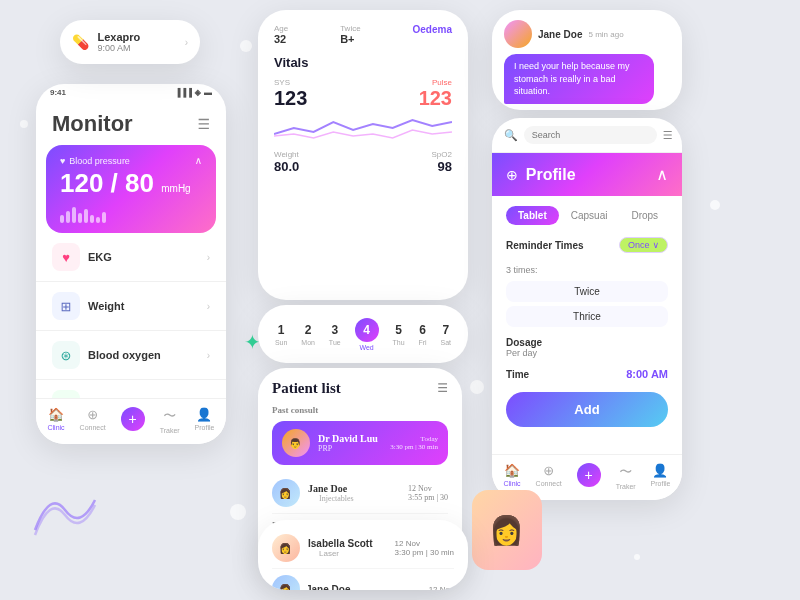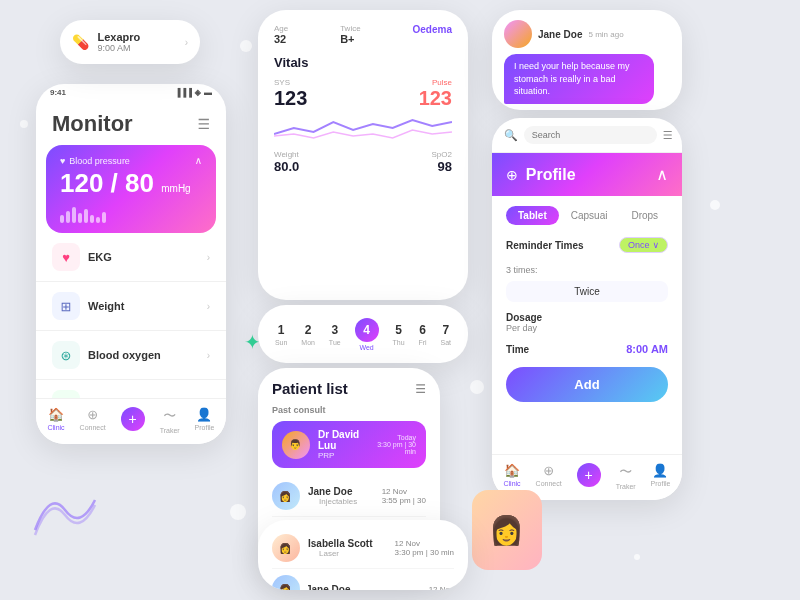--- a/index.html
+++ b/index.html
@@ -154,24 +154,25 @@
       width: 24px; height: 24px;
       border-radius: 50%;
       display: flex; align-items: center; justify-content: center;
     }
     .cal-day.active .cal-name { color: #7c4dff; }
 
     
     #card-patients {
       left: 258px;
       top: 368px;
-      width: 182px;
+      width: 204px;
       height: 210px;
       z-index: 2;
       padding: 12px 14px 0;
+      font-family: Liberation Serif, serif;
     }
     .patient-header { display: flex; justify-content: space-between; align-items: center; margin-bottom: 8px; }
     .patient-title { font-size: 15px; font-weight: 700; color: #1a1a2e; }
     .section-label { font-size: 9px; color: #888; margin-bottom: 6px; font-weight: 600; }
 
     .patient-card-highlight {
       background: linear-gradient(135deg, #7c4dff, #e040fb);
       border-radius: 12px;
       padding: 8px 10px;
       display: flex;
@@ -660,20 +661,23 @@
   </div>
 
   <div class="med-section">
     <div class="med-section-val">3 times:</div>
   </div>
 
   <div class="times-list">
     <div class="times-item">
       <span>Twice</span>
     </div>
+    <div class="times-item">
+      <span>Thrice</span>
+    </div>
   </div>
 
   <div class="dosage-row">
     <div class="dosage-title">Dosage</div>
     <div class="dosage-val">Per day</div>
   </div>
 
   <div class="time-row">
     <span class="time-label">Time</span>
     <span class="time-val">8:00 AM</span>

